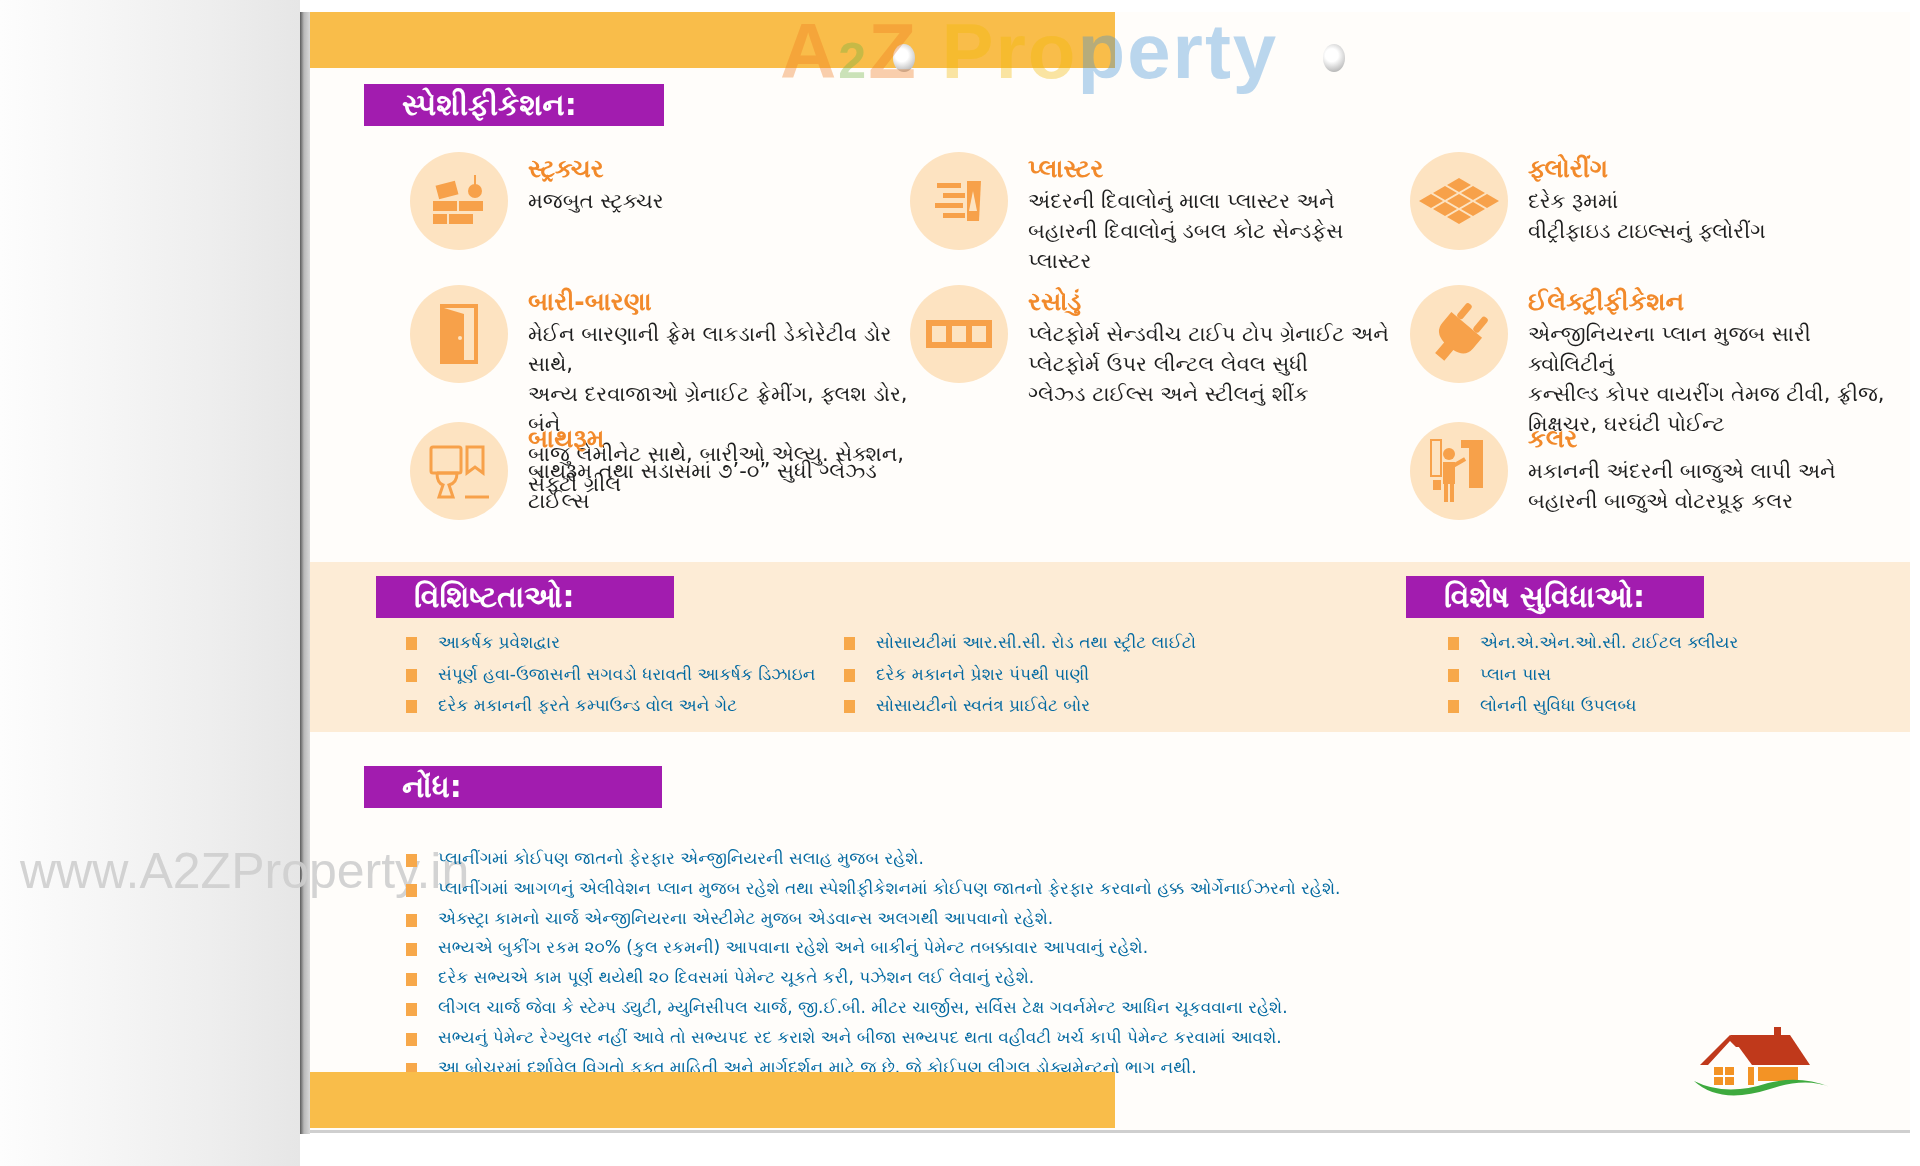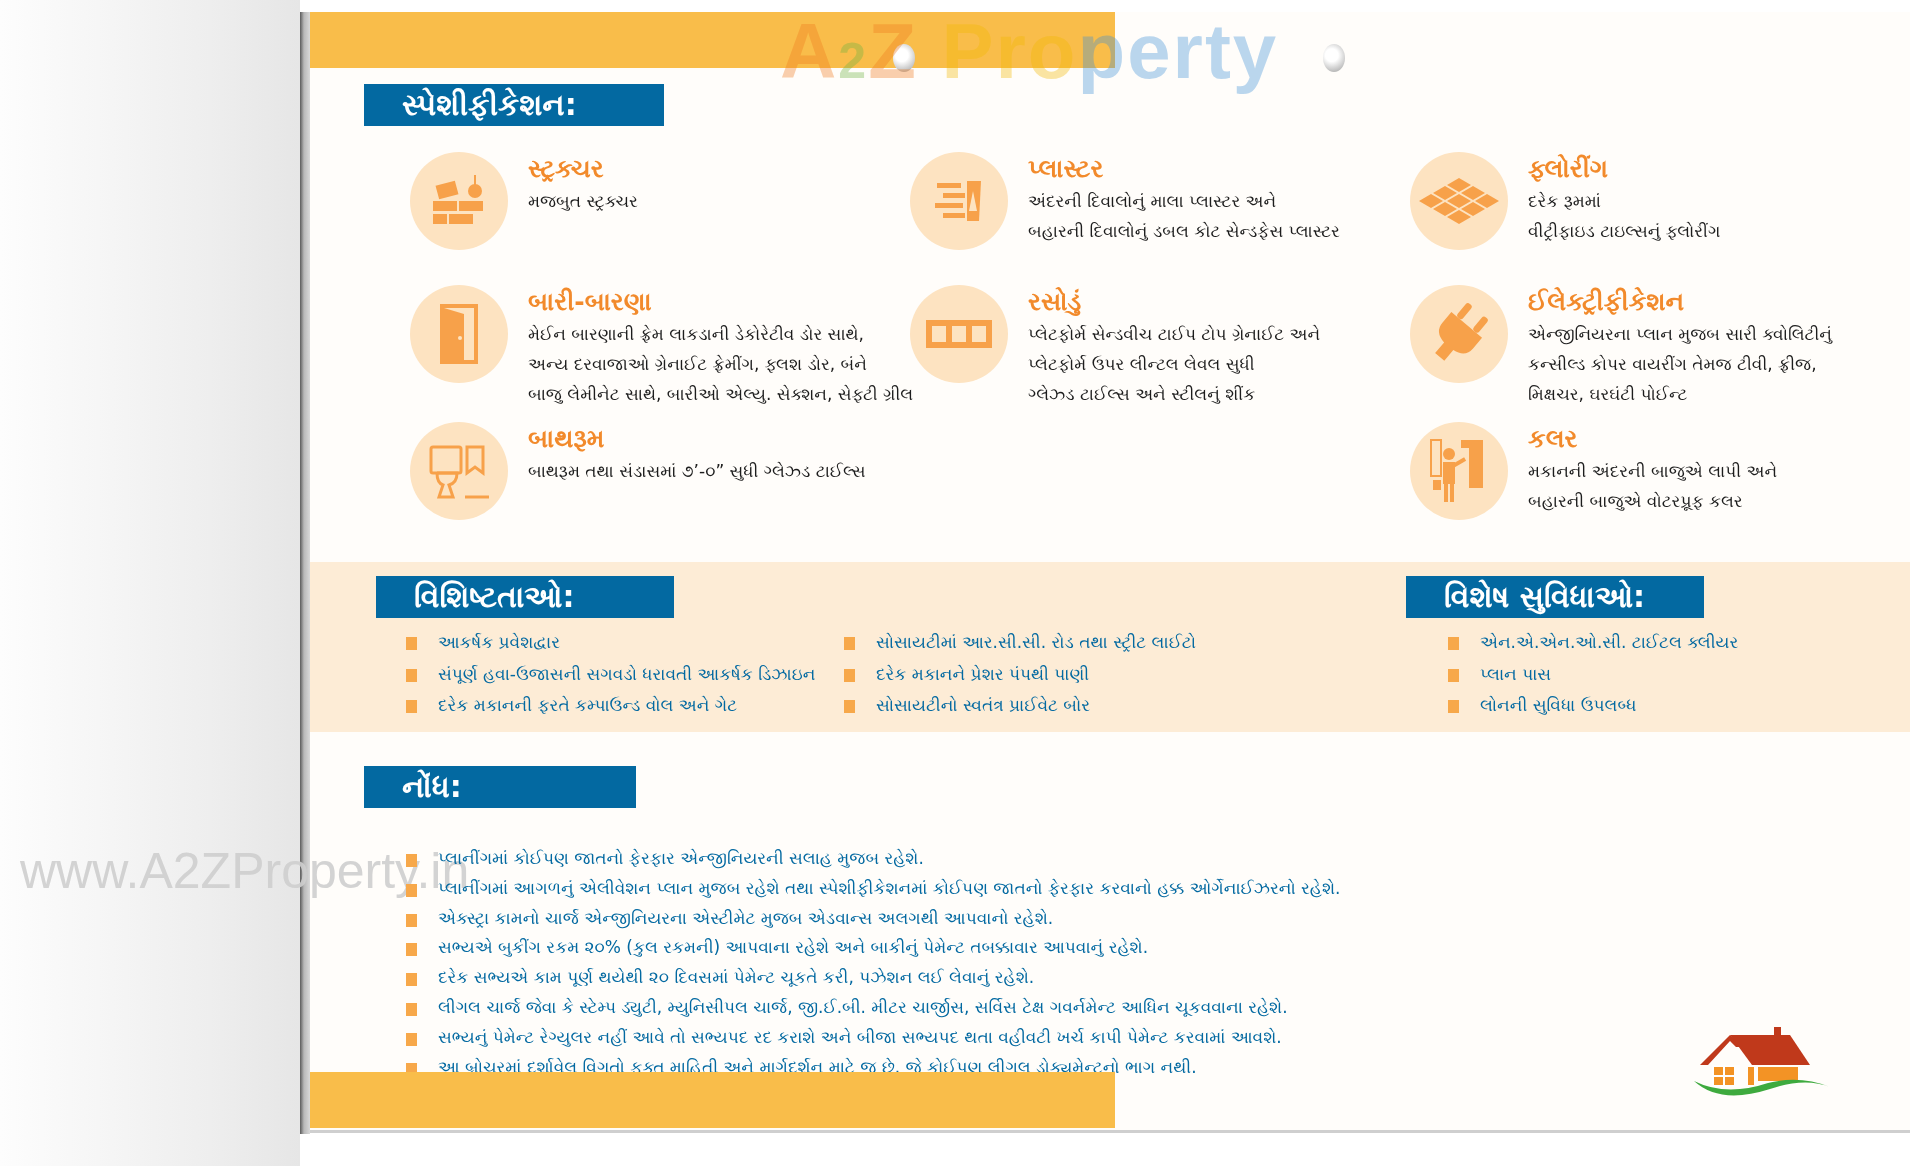--- a/index.html
+++ b/index.html
@@ -34,32 +34,32 @@
     position:absolute; left:780px; top:6px; font-size:78px; font-weight:bold;
     letter-spacing:2px; opacity:0.35; font-family:"Liberation Sans", sans-serif;text-align:center;
   }
   .watermark-top .c1 { color:#f07a1d; } .watermark-top .c2 { color:#6cb33f; }
   .watermark-top .c3 { color:#3d8fd6; } .watermark-top .c4 { color:#f1b800; }
   .watermark-left {
     position:absolute; left:20px; top:842px; font-size:50px; color:#cfcfcf;
     font-family:"Liberation Sans", sans-serif; opacity:0.9;
   }
   .section-title {
-    position:absolute; height:42px; background:#0369a1; color:#fff;
+    position:absolute; height:42px; background:#a21caf; color:#fff;
     font-size:30px; font-weight:bold; line-height:42px; padding-left:38px;
     box-sizing:border-box;
   }
   .spec-item { position:absolute; width:480px; }
   .spec-icon {
     position:absolute; left:0; top:0; width:98px; height:98px; border-radius:50%;
     background:#fde3c1; display:flex; align-items:center; justify-content:center;
   }
   .spec-text { position:absolute; left:118px; top:0; }
   .spec-title { font-size:25px; font-weight:bold; color:#f28a2b; line-height:34px; }
-  .spec-desc { font-size:17px; color:#1d1d1d; line-height:30px; white-space:pre-line; }
+  .spec-desc { font-size:21px; color:#1d1d1d; line-height:30px; white-space:pre-line; }
   .mid-band {
     position:absolute; left:310px; top:562px; width:1600px; height:170px;
     background:#fdecd6;
   }
   .bullet-list { position:absolute; list-style:none; margin:0; padding:0; }
   .bullet-list li { position:relative; padding-left:32px; font-size:17px; color:#0369a1; line-height:31.5px; }
   .bullet-list li::before {
     content:""; position:absolute; left:0; top:10px; width:11px; height:13px; background:#f7a84a;
   }
   .notes-list li { line-height:29.8px; }
@@ -246,21 +246,21 @@
   <li>સોસાયટીનો સ્વતંત્ર પ્રાઈવેટ બોર</li>
 </ul>
 
 <div class="section-title" style="left:1406px;top:576px;width:298px;">વિશેષ સુવિધાઓ:</div>
 <ul class="bullet-list" style="left:1448px;top:627px;">
   <li>એન.એ.એન.ઓ.સી.  ટાઈટલ ક્લીયર</li>
   <li>પ્લાન પાસ</li>
   <li>લોનની સુવિધા ઉપલબ્ધ</li>
 </ul>
 
-<div class="section-title" style="left:364px;top:766px;width:272px;">નોંધ:</div>
+<div class="section-title" style="left:364px;top:766px;width:298px;">નોંધ:</div>
 <ul class="bullet-list notes-list" style="left:406px;top:844px;">
   <li>પ્લાનીંગમાં કોઈપણ જાતનો ફેરફાર એન્જીનિયરની સલાહ મુજબ રહેશે.</li>
   <li>પ્લાનીંગમાં આગળનું એલીવેશન પ્લાન મુજબ રહેશે તથા સ્પેશીફીકેશનમાં કોઈપણ જાતનો ફેરફાર કરવાનો હક્ક ઓર્ગેનાઈઝરનો રહેશે.</li>
   <li>એક્સ્ટ્રા કામનો ચાર્જ એન્જીનિયરના એસ્ટીમેટ મુજબ એડવાન્સ અલગથી આપવાનો રહેશે.</li>
   <li>સભ્યએ બુકીંગ રકમ ૨૦% (કુલ રકમની) આપવાના રહેશે અને બાકીનું પેમેન્ટ તબક્કાવાર આપવાનું રહેશે.</li>
   <li>દરેક સભ્યએ કામ પૂર્ણ થયેથી ૨૦ દિવસમાં પેમેન્ટ ચૂકતે કરી, પઝેશન લઈ લેવાનું રહેશે.</li>
   <li>લીગલ ચાર્જ જેવા કે સ્ટેમ્પ ડ્યુટી, મ્યુનિસીપલ ચાર્જ, જી.ઈ.બી. મીટર ચાર્જીસ, સર્વિસ ટેક્ષ ગવર્નમેન્ટ આધિન ચૂકવવાના રહેશે.</li>
   <li>સભ્યનું પેમેન્ટ રેગ્યુલર નહીં આવે તો સભ્યપદ રદ કરાશે અને બીજા સભ્યપદ થતા વહીવટી ખર્ચ કાપી પેમેન્ટ કરવામાં આવશે.</li>
   <li>આ બ્રોચરમાં દર્શાવેલ વિગતો ફક્ત માહિતી અને માર્ગદર્શન માટે જ છે. જે કોઈપણ લીગલ ડોક્યુમેન્ટનો ભાગ નથી.</li>
 </ul>

